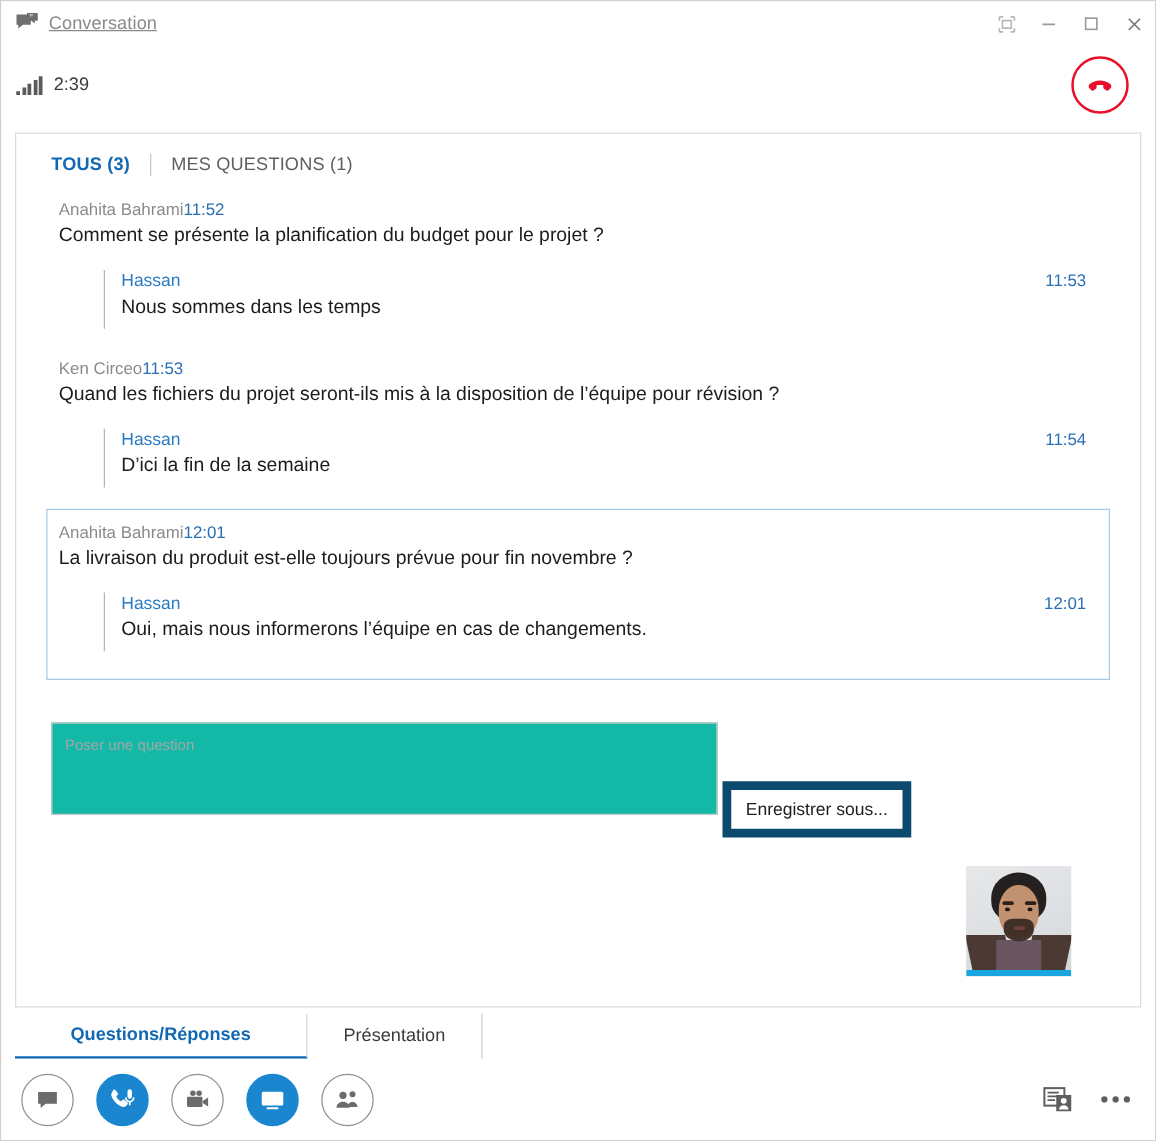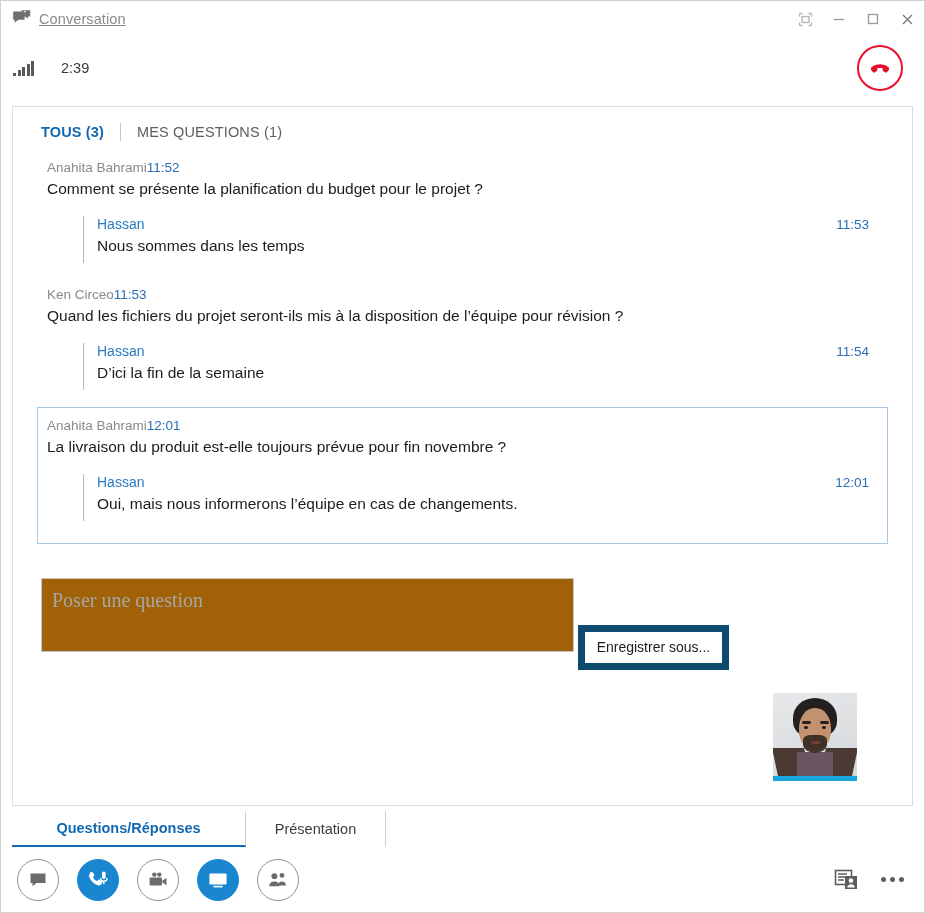--- a/index.html
+++ b/index.html
@@ -61,21 +61,20 @@
   }
 
   
   #callbar {
     height: 62px;
     position: relative;
     display: flex;
     align-items: center;
     padding-left: 12px;
     background: #ffffff;
-    gap: 18px;
   }
   #signal-bars {
     display: flex;
     align-items: flex-end;
     height: 16px;
     gap: 1.5px;
     margin-right: 9px;
   }
   #signal-bars i {
     display: block;
@@ -201,26 +200,26 @@
   
   #composer-area {
     padding: 28px 0 0 28px;
   }
   #question-input {
     width: 533px;
     height: 74px;
     border: 1px solid #c8c8c8;
     box-sizing: border-box;
     padding: 10px 10px;
-    font-family: Liberation Serif, serif;
-    font-size: 20px;
+    font-family: Liberation Sans, sans-serif;
+    font-size: 12px;
     color: #1c1c1c;
     resize: none;
     outline: none;
-    background: #a16207;
+    background: #14b8a6;
   }
   #question-input::placeholder {
     color: #a6a6a6;
   }
   #save-as-button {
     margin-top: 25px;
     display: inline-block;
     border: 7px solid #0c4a6e;
     background: #ffffff;
     padding: 7px 12px 8px 12px;

